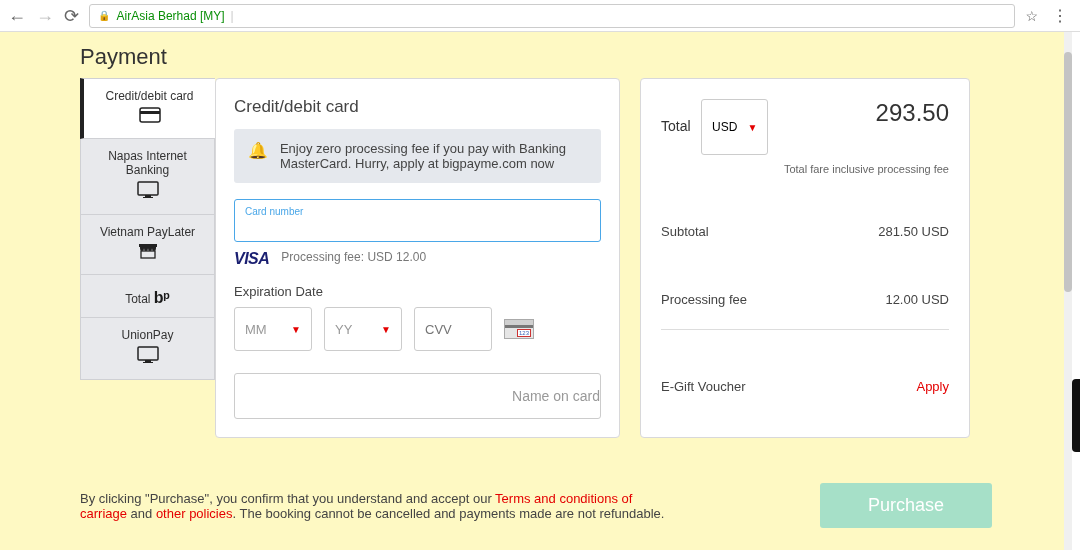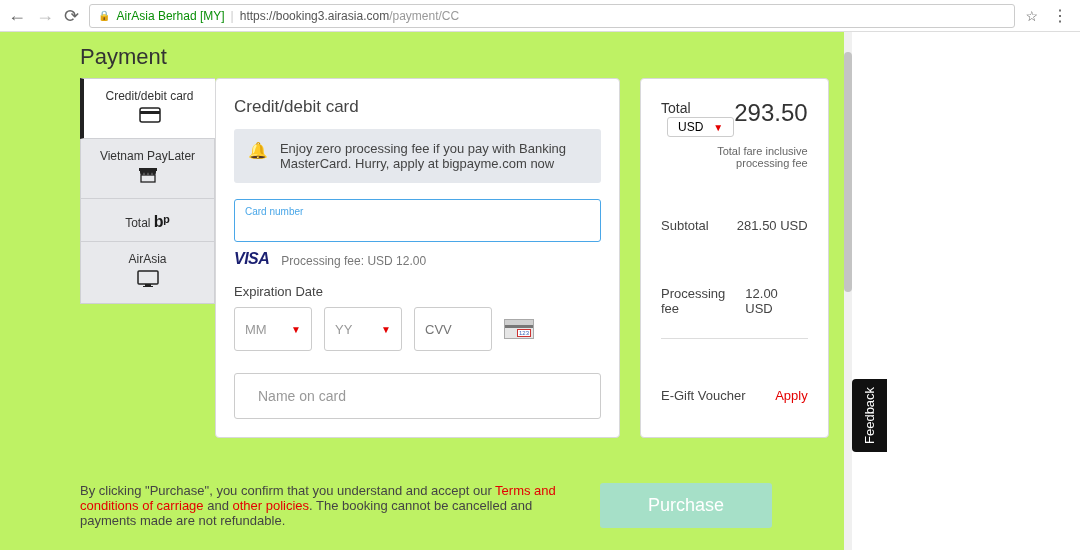--- a/index.html
+++ b/index.html
@@ -7,52 +7,52 @@
     .browser-bar { height: 32px; display: flex; align-items: center; padding: 0 8px; gap: 10px; border-bottom: 1px solid #ddd; background: #fff; }
     .nav-arrow { color: #666; font-size: 18px; cursor: pointer; }
     .nav-arrow.disabled { color: #bbb; }
     .addr-bar { flex: 1; display: flex; align-items: center; height: 24px; border: 1px solid #ccc; border-radius: 3px; padding: 0 8px; gap: 6px; font-size: 12px; }
     .lock-icon { color: #0a8f08; font-size: 10px; }
     .site-name { color: #0a8f08; }
     .url-path { color: #555; }
     .url-path .grey { color: #999; }
     .star-icon { color: #555; font-size: 14px; cursor: pointer; }
     .menu-icon { color: #555; font-size: 16px; cursor: pointer; padding: 0 4px; }
-    .page-wrap { background: #bef264; height: 518px; width: 852px; position: relative; padding: 0 80px; }
+    .page-wrap { background: #fef9c3; height: 518px; width: 1072px; position: relative; padding: 0 80px; }
     .page-title { font-size: 22px; padding: 12px 0 8px 0; color: #333; }
     .content-row { display: flex; gap: 20px; }
     .left-col { display: flex; }
     .tab-list { width: 135px; }
     .tab-item { background: #e8e9ec; border: 1px solid #cfd0d4; border-top: none; text-align: center; padding: 10px 6px; font-size: 12px; color: #333; cursor: pointer; }
     .tab-item:first-child { border-top: 1px solid #cfd0d4; }
     .tab-item.active { background: #fff; border-left: 4px solid #222; border-right: none; }
     .tab-icon { display: block; margin: 4px auto 0; font-size: 18px; }
     .main-panel { background: #fff; width: 405px; border: 1px solid #d8d8da; border-radius: 4px; padding: 18px 18px; }
     .main-heading { font-size: 17px; color: #444; margin-bottom: 12px; }
     .info-banner { background: #e5e8ed; border-radius: 3px; padding: 12px 14px; display: flex; gap: 12px; align-items: flex-start; font-size: 13px; color: #444; margin-bottom: 16px; }
     .bell-icon { font-size: 16px; color: #333; }
     .field { border: 1px solid #ccc; border-radius: 3px; padding: 6px 10px; margin-bottom: 8px; position: relative; }
     .field.focused { border: 1.6px solid #4aa7e8; }
     .field-label { font-size: 10px; color: #4aa7e8; }
     .field-input { border: none; outline: none; width: 100%; font-size: 13px; }
-    .card-brand { display: flex; align-items: flex-end; gap: 12px; font-size: 12px; color: #777; margin-bottom: 16px; }
+    .card-brand { display: flex; align-items: flex-start; gap: 12px; font-size: 12px; color: #777; margin-bottom: 16px; }
     .visa-logo { font-weight: bold; font-style: italic; color: #1a1f71; font-size: 16px; letter-spacing: -0.5px; }
     .section-label { font-size: 13px; color: #444; margin-bottom: 8px; }
     .row-fields { display: flex; gap: 12px; align-items: center; margin-bottom: 22px; }
     .small-select { width: 78px; height: 44px; border: 1px solid #ccc; border-radius: 3px; display: flex; align-items: center; justify-content: space-between; padding: 0 10px; font-size: 13px; color: #999; cursor: pointer; }
     .caret { color: #e40000; font-size: 10px; }
     .cvv-field { width: 78px; height: 44px; border: 1px solid #ccc; border-radius: 3px; padding: 0 10px; font-size: 13px; color: #999; }
     .cvv-icon { width: 30px; height: 20px; background: linear-gradient(#d0d0d0 0 30%, #777 30% 45%, #e6e6e6 45% 100%); border: 1px solid #aaa; position: relative; }
     .cvv-icon::after { content: "123"; position: absolute; right: 2px; bottom: 1px; font-size: 6px; color: #3a64b8; border: 0.7px solid #c33; padding: 0 1px; background: #fff; }
-    .large-input { width: 100%; height: 46px; border: 1px solid #ccc; border-radius: 3px; padding: 0 23px; font-size: 14px; color: #333; }
+    .large-input { width: 100%; height: 46px; border: 1px solid #ccc; border-radius: 3px; padding: 0 0; font-size: 14px; color: #333; text-align: right; }
     .large-input::placeholder { color: #999; }
     .summary-panel { background: #fff; width: 330px; border: 1px solid #d8d8da; border-radius: 4px; padding: 20px 20px; }
     .total-row { display: flex; justify-content: space-between; align-items: flex-start; margin-bottom: 8px; }
     .total-label { font-size: 14px; color: #333; }
-    .currency-select { display: inline-flex; align-items: center; gap: 10px; border: 1px solid #ccc; border-radius: 3px; padding: 2px 10px; font-size: 12px; margin-left: 6px; cursor: pointer; }
+    .currency-select { display: inline-flex; align-items: center; gap: 10px; border: 1px solid #ccc; border-radius: 3px; padding: 20px 10px; font-size: 12px; margin-left: 6px; cursor: pointer; }
     .total-amount { font-size: 24px; color: #333; text-align: right; }
     .total-sub { font-size: 11px; color: #666; text-align: right; margin-bottom: 18px; }
     .line-row { display: flex; justify-content: space-between; font-size: 13px; color: #444; padding: 4px 0; margin-top: 45px; }
     .divider { border-top: 1px solid #ddd; margin: 18px 0; }
     .apply-link { color: #e40000; font-size: 13px; cursor: pointer; }
     .footer-row { position: absolute; bottom: 22px; left: 80px; right: 80px; display: flex; justify-content: space-between; align-items: center; gap: 20px; }
     .footer-text { font-size: 13px; color: #444; max-width: 600px; }
     .footer-text .link { color: #e40000; cursor: pointer; }
     .purchase-btn { background: #a6e0c8; color: #fff; font-size: 18px; border: none; border-radius: 3px; padding: 12px 48px; cursor: pointer; }
     .feedback-tab { position: absolute; right: 0; top: 420px; transform-origin: right top; background: #111; color: #fff; font-size: 13px; padding: 8px 10px; writing-mode: vertical-rl; transform: rotate(180deg); border-radius: 0 4px 4px 0; cursor: pointer; }
@@ -64,21 +64,20 @@
 <body>
 
 <div class="browser-bar">
   <span class="nav-arrow">←</span>
   <span class="nav-arrow disabled">→</span>
   <span class="nav-arrow">⟳</span>
   <div class="addr-bar">
     <span class="lock-icon">🔒</span>
     <span class="site-name">AirAsia Berhad [MY]</span>
     <span style="color:#ccc">|</span>
-    <span class="url-path"><span>https://booking3.airasia.com</span><span class="grey">/payment/CC</span></span>
   </div>
   <span class="star-icon">☆</span>
   <span class="menu-icon">⋮</span>
 </div>
 
 <div class="page-wrap">
   <div class="page-title">Payment</div>
 
   <div class="content-row">
     <div class="left-col">
@@ -86,35 +85,45 @@
         <div class="tab-item active">
           <span>Credit/debit card</span>
           <span class="tab-icon">
             <svg width="22" height="16" viewBox="0 0 22 16">
                 <rect x="1" y="1" width="20" height="14" rx="2" fill="none" stroke="#222" stroke-width="1.5"></rect>
                 <rect x="1" y="4" width="20" height="3" fill="#222"></rect>
               </svg>
           </span>
         </div>
         <div class="tab-item">
+          <span>Napas Internet Banking</span>
+          <span class="tab-icon">
+            <svg width="22" height="18" viewBox="0 0 22 18">
+                <rect x="1" y="1" width="20" height="13" rx="1" fill="none" stroke="#222" stroke-width="1.5"></rect>
+                <rect x="8" y="14" width="6" height="2" fill="#222"></rect>
+                <rect x="6" y="16" width="10" height="1" fill="#222"></rect>
+              </svg>
+          </span>
+        </div>
+        <div class="tab-item">
           <span>Vietnam PayLater</span>
           <span class="tab-icon">
             <svg width="20" height="16" viewBox="0 0 20 16">
                 <path d="M1 4 L19 4 L19 1 L1 1 Z" fill="#222"></path>
                 <path d="M2 5 Q2 8 4 8 Q6 8 6 5 Q6 8 8 8 Q10 8 10 5 Q10 8 12 8 Q14 8 14 5 Q14 8 16 8 Q18 8 18 5 L18 4 L2 4 Z" fill="#222"></path>
                 <rect x="3" y="8" width="14" height="7" fill="none" stroke="#222" stroke-width="1.3"></rect>
               </svg>
           </span>
         </div>
         <div class="tab-item">
           <span>Total</span>
           <span class="tab-icon bigpay-ico">bᵖ</span>
         </div>
         <div class="tab-item">
-          <span>AirAsia</span>
+          <span>UnionPay</span>
           <span class="tab-icon">
             <svg width="22" height="18" viewBox="0 0 22 18">
                 <rect x="1" y="1" width="20" height="13" rx="1" fill="none" stroke="#222" stroke-width="1.5"></rect>
                 <rect x="8" y="14" width="6" height="2" fill="#222"></rect>
                 <rect x="6" y="16" width="10" height="1" fill="#222"></rect>
               </svg>
           </span>
         </div>
       </div>
 

